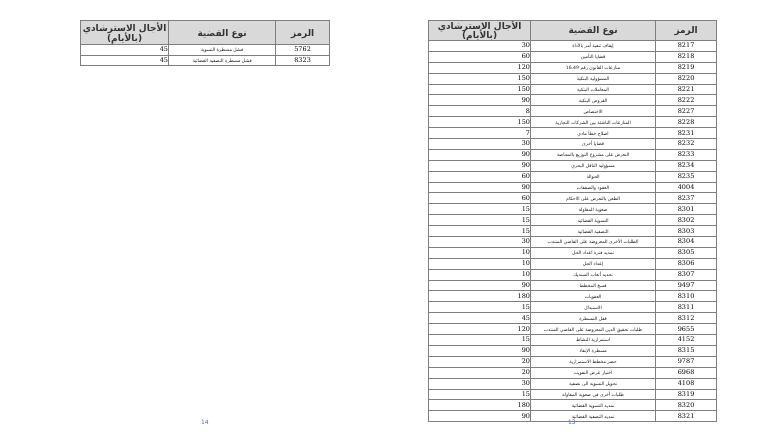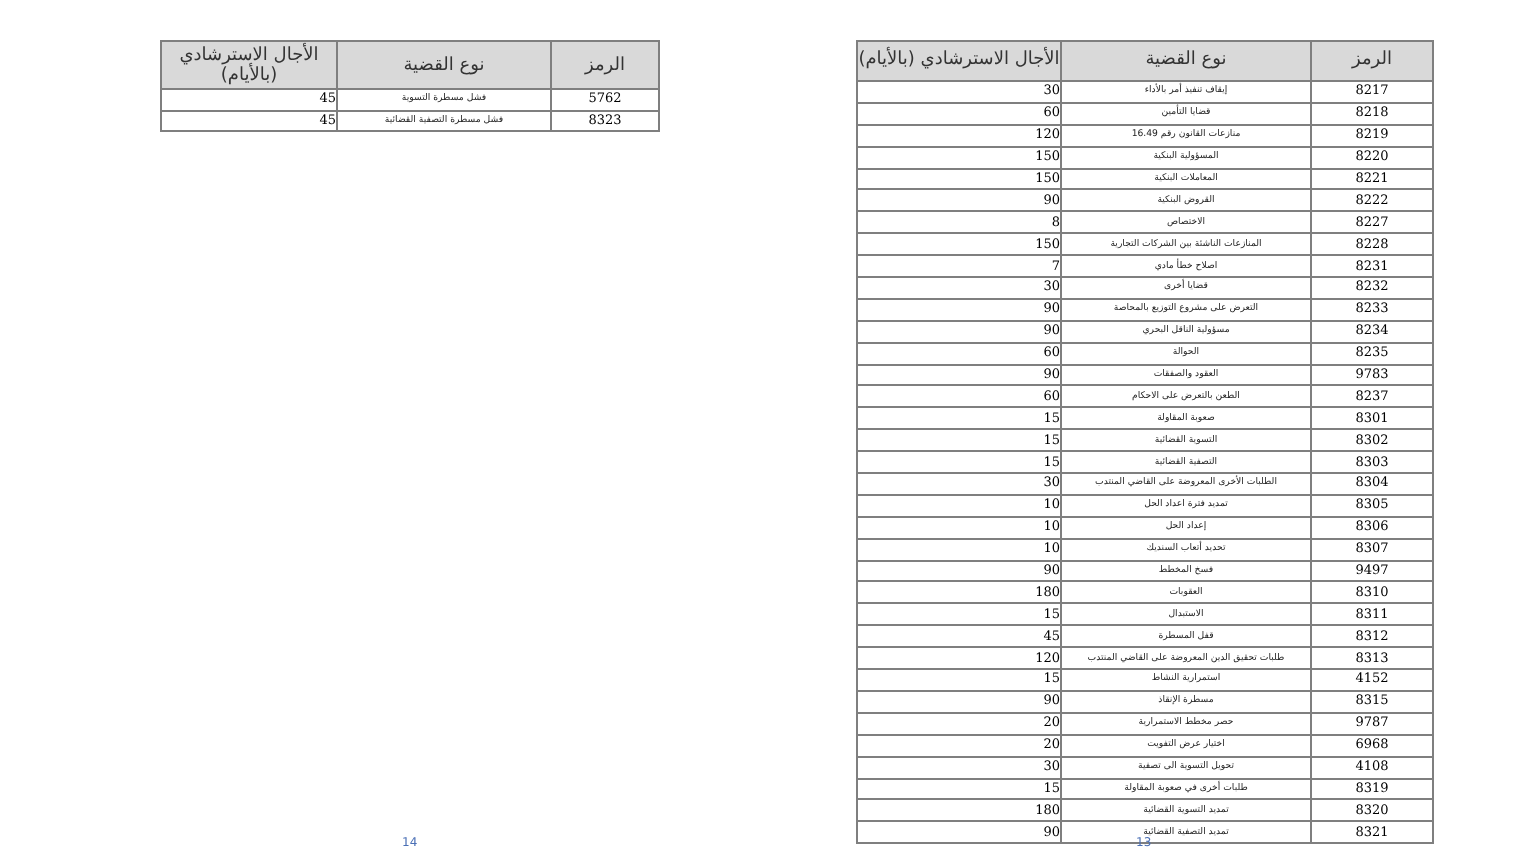--- a/index.html
+++ b/index.html
@@ -3,21 +3,21 @@
 <meta charset="utf-8">
 <style>
   html, body { margin:0; padding:0; }
   body { width:768px; height:432px; background:#ffffff; position:relative; overflow:hidden;
          font-family: "DejaVu Serif", serif; color:#000; }
   .page { position:absolute; top:0; height:432px; background:#fff; }
   .page-left { left:0; width:384px; }
   .page-right { left:384px; width:384px; }
   table { position:absolute; border-collapse:collapse; direction:rtl; table-layout:fixed; }
   td, th { border:1px solid #7f7f7f; text-align:center; padding:0; overflow:hidden; white-space:nowrap; }
-  th { background:#d9d9d9; font-weight:normal; font-family:"DejaVu Sans", sans-serif; color:#333; }
+  th { background:#d9d9d9; font-weight:bold; font-family:"DejaVu Sans", sans-serif; color:#333; }
   .t-left { left:80px; top:20px; width:249px; }
   .t-right { left:44px; top:20px; width:288px; }
   .t-left th { height:23px; font-size:9px; line-height:10px; }
   .t-right th { height:19px; font-size:9px; line-height:9px; }
   .t-left td { height:9.5px; font-size:5px; line-height:9px; }
   .t-right td { height:9.9px; font-size:5px; line-height:9px; }
   td.num { font-family:"DejaVu Serif", serif; font-size:6.5px;text-align:right; }
   td.code { font-family:"DejaVu Serif", serif; font-size:6.5px; }
   td.txt { font-family:"DejaVu Sans", sans-serif; font-size:4.6px; color:#222; }
   .pagenum { position:absolute; top:418px; font-size:6px; color:#4a6fb5; font-family:"DejaVu Sans", sans-serif; }
@@ -131,21 +131,21 @@
           <td class="code">8234</td>
           <td class="txt">مسؤولية الناقل البحري</td>
           <td class="num">90</td>
         </tr>
         <tr>
           <td class="code">8235</td>
           <td class="txt">الحوالة</td>
           <td class="num">60</td>
         </tr>
         <tr>
-          <td class="code">9783</td>
+          <td class="code">4004</td>
           <td class="txt">العقود والصفقات</td>
           <td class="num">90</td>
         </tr>
         <tr>
           <td class="code">8237</td>
           <td class="txt">الطعن بالتعرض على الاحكام</td>
           <td class="num">60</td>
         </tr>
         <tr>
           <td class="code">8301</td>
@@ -196,21 +196,21 @@
           <td class="code">8311</td>
           <td class="txt">الاستبدال</td>
           <td class="num">15</td>
         </tr>
         <tr>
           <td class="code">8312</td>
           <td class="txt">قفل المسطرة</td>
           <td class="num">45</td>
         </tr>
         <tr>
-          <td class="code">8313</td>
+          <td class="code">9655</td>
           <td class="txt">طلبات تحقيق الدين المعروضة على القاضي المنتدب</td>
           <td class="num">120</td>
         </tr>
         <tr>
           <td class="code">4152</td>
           <td class="txt">استمرارية النشاط</td>
           <td class="num">15</td>
         </tr>
         <tr>
           <td class="code">8315</td>

